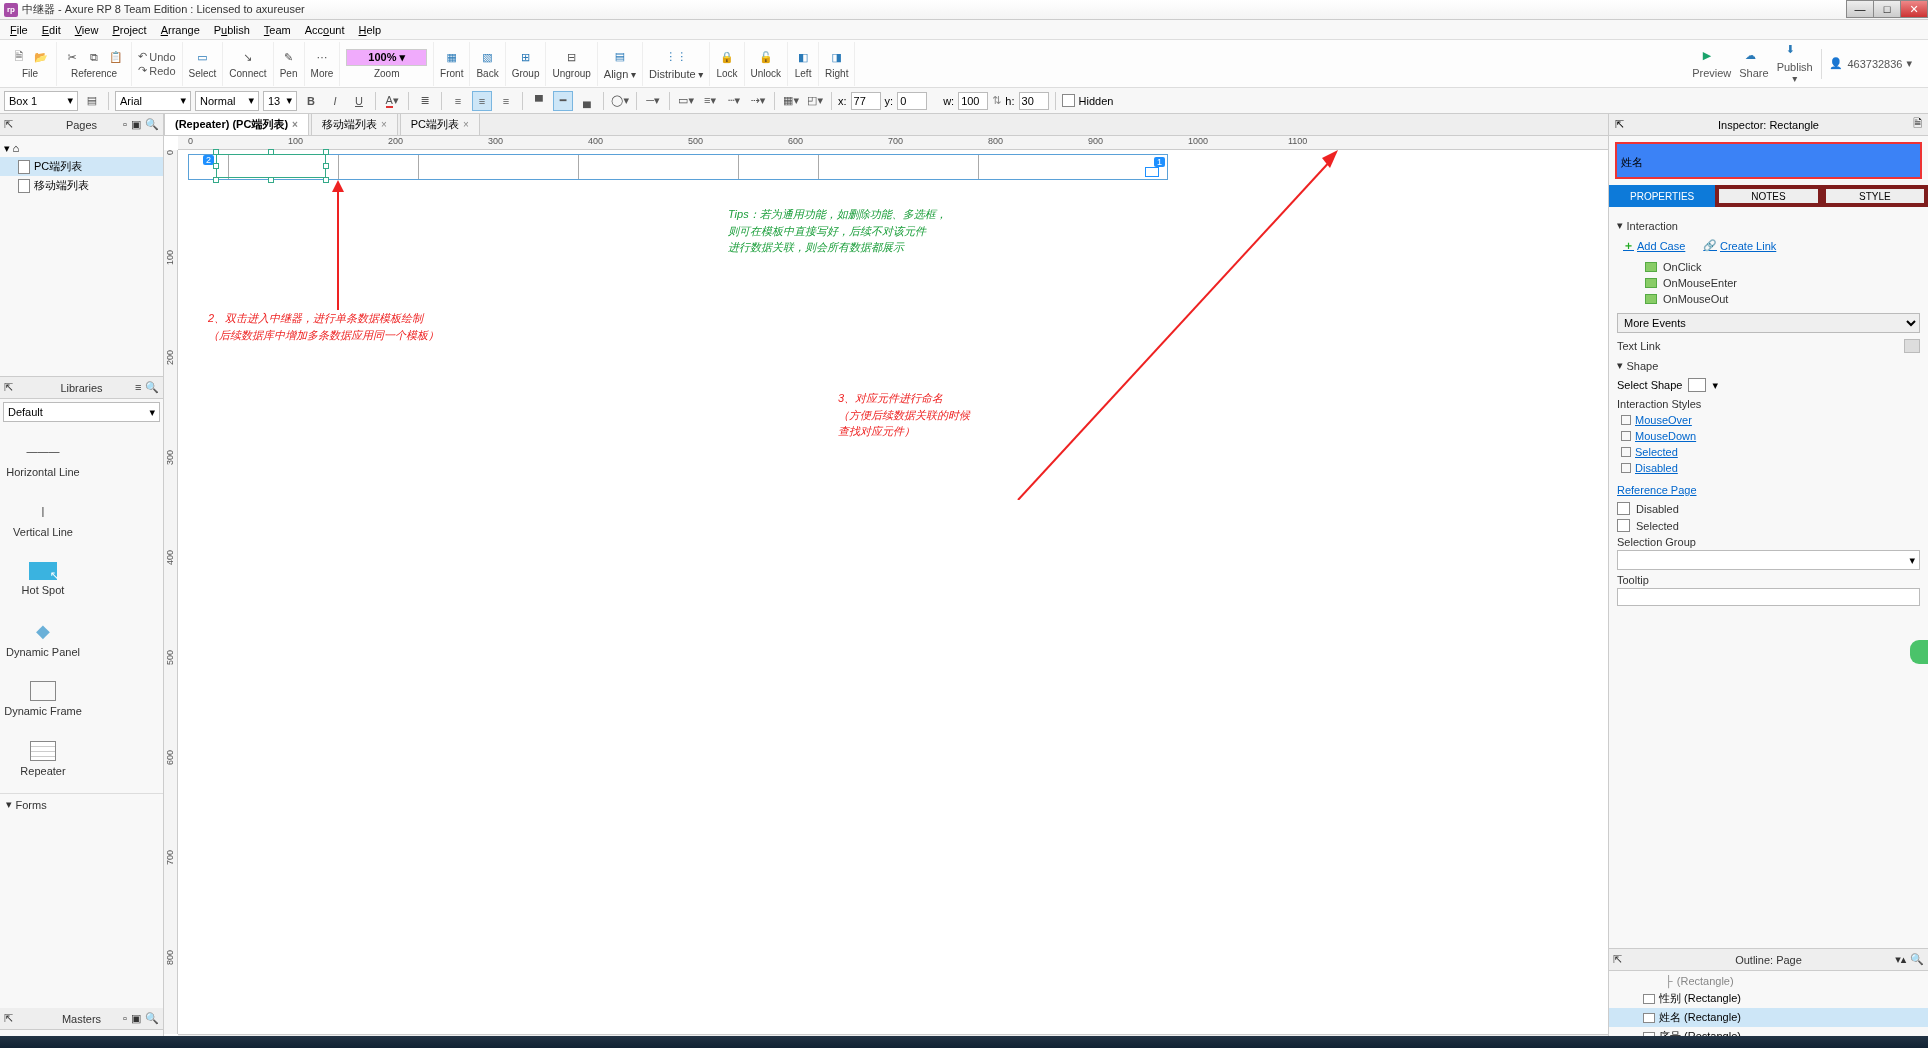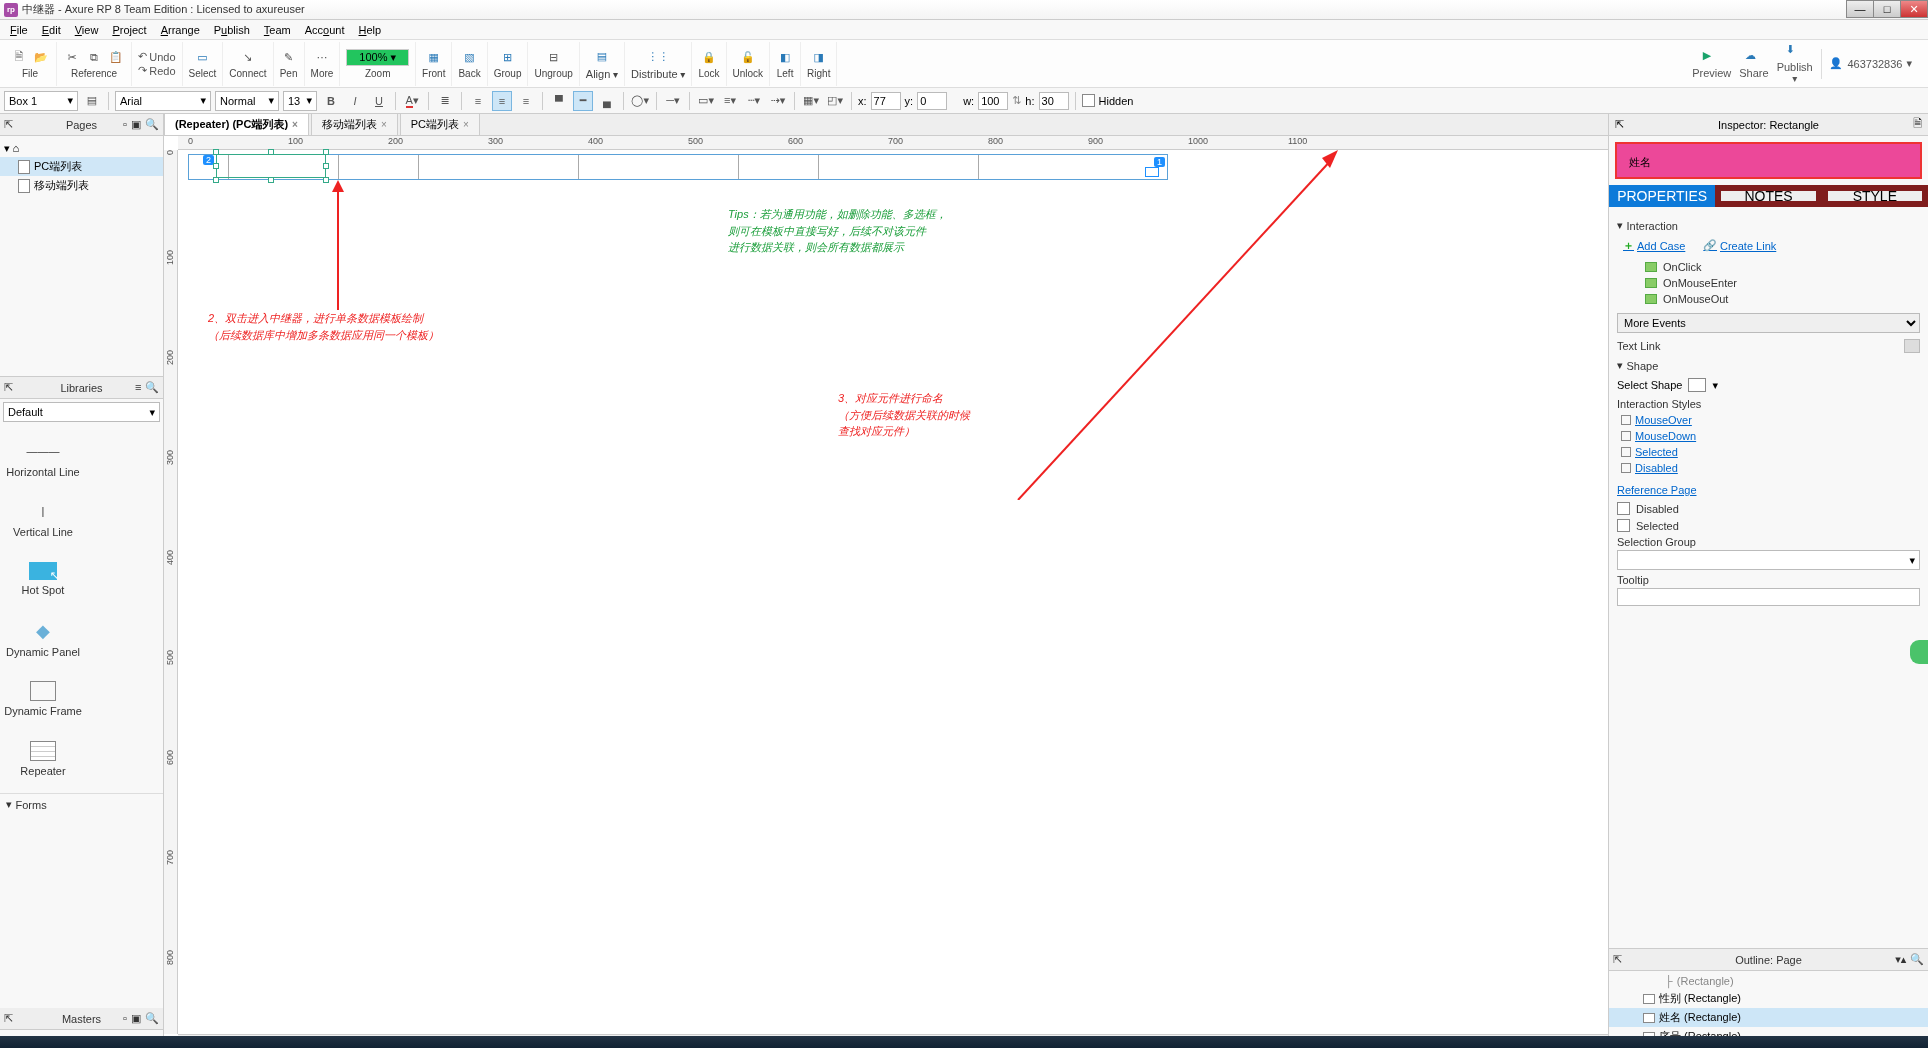--- a/index.html
+++ b/index.html
@@ -19,21 +19,21 @@
 .menubar span u { text-decoration: underline; }
 
 
 .toolbar-main { height: 48px; background: #fdfdfd; border-bottom: 1px solid #ddd; display: flex; align-items: center; padding: 0 4px; gap: 0; }
 .tool-group { display: flex; flex-direction: column; align-items: center; padding: 0 6px; border-right: 1px solid #eee; height: 44px; justify-content: center;}
 .tool-group .icons { display: flex; gap: 4px; }
 .tool-icon { width: 18px; height: 18px; display:flex;align-items:center;justify-content:center; color:#555;}
 .tool-label { font-size: 10px; color: #444; margin-top: 2px; }
 .tool-stack { display:flex; flex-direction:column; gap:1px; font-size:10px; color:#555;}
 .tool-stack div { display:flex; align-items:center; gap:2px;}
-.zoom-box { border:1px solid #ccc; padding:1px 12px; background:#22c55e;}
+.zoom-box { border:1px solid #ccc; padding:1px 21px; background:#f0abfc;font-weight:bold;}
 .spacer-flex { flex: 1; }
 .right-tools { display:flex; align-items:center; gap:8px; padding-right:12px;}
 .right-tools .rt { display:flex; flex-direction:column; align-items:center; font-size:10px; color:#555;}
 .rt-icon{width:18px;height:18px;}
 
 
 .toolbar-sec { height: 26px; background: #f7f7f7; border-bottom: 1px solid #ccc; display: flex; align-items: center; padding: 0 4px; gap: 4px;}
 .combo { border:1px solid #bbb; background:#fff; padding:1px 4px; height:20px; display:flex; align-items:center; justify-content:space-between;}
 .tb-btn { width:20px; height:20px; border:1px solid transparent; display:flex;align-items:center;justify-content:center; color:#555;}
 .tb-btn.active { background:#cde6f7; border-color:#7ab6e0;}
@@ -87,23 +87,23 @@
 .small-link-ico { position:absolute; right:8px; bottom:2px; width:14px; height:10px; border:1px solid #1e90ff;}
 
 .annot { position:absolute; color:#e22; font-size:18px; line-height:1.5;font-style:italic;}
 .annot.tips { color:#1a9e3a; font-size:16px;}
 .arrow { position:absolute; }
 
 
 .right-col { width:320px; background:#f8f8f8; border-left:1px solid #ccc; display:flex; flex-direction:column;}
 .insp-header { height:22px; background:#eee; border-bottom:1px solid #ccc; display:flex; align-items:center; justify-content:center; position:relative;}
 .insp-header .ph-right { position:absolute; right:6px;}
-.name-box { margin:6px; border:2px solid #e33; padding:6px 12px; font-size:18px; background:#ec4899;}
+.name-box { margin:6px; border:2px solid #e33; padding:6px 4px; font-size:18px; background:#3b82f6;}
 .insp-tabs { display:flex; height:22px;}
-.insp-tab { flex:1; display:flex;align-items:center;justify-content:center; background:#eee; border:6px solid #7f1d1d; font-size:14px;}
+.insp-tab { flex:1; display:flex;align-items:center;justify-content:center; background:#eee; border:4px solid #7f1d1d; font-size:10px;}
 .insp-tab.active { background:#0d7ad9; color:#fff; border-color:#0d7ad9;}
 .insp-body { flex:1; overflow:auto; padding:6px 8px;}
 .insp-sec { margin-bottom:6px;}
 .insp-sec .sec-title { font-size:11px; color:#333; display:flex; align-items:center; gap:4px; margin:6px 0;}
 .ia-links { display:flex; gap:18px; margin:4px 0 6px 6px;}
 .ia-link { color:#0066cc; text-decoration:underline; display:flex; align-items:center; gap:3px;}
 .event-item { padding:2px 0 2px 28px; color:#333; display:flex; align-items:center; gap:6px;}
 .ev-ico { width:12px;height:10px; background:#8c6; border:1px solid #5a4;}
 .more-events { margin:6px 0; }
 .more-events select { width:100%; border:1px solid #bbb; padding:2px;}
@@ -247,21 +247,21 @@
   </div>
 </div>
 
 <div class="toolbar-sec">
   <div class="combo" style="width:74px">
       <span>Box 1</span>
       <span>▾</span>
     </div>
   <div class="tb-btn">▤</div>
   <div class="tb-sep"></div>
-  <div class="combo" style="width:96px">
+  <div class="combo" style="width:76px">
       <span>Arial</span>
       <span>▾</span>
     </div>
   <div class="combo" style="width:64px">
       <span>Normal</span>
       <span>▾</span>
     </div>
   <div class="combo" style="width:34px">
       <span>13</span>
       <span>▾</span>

